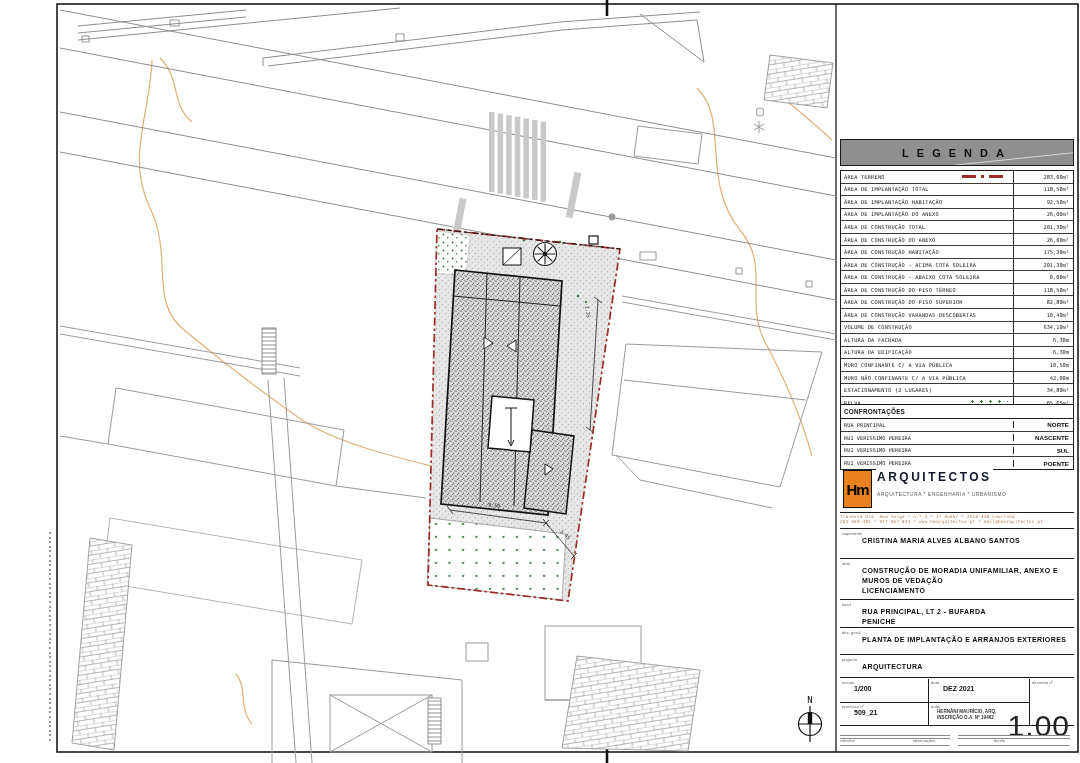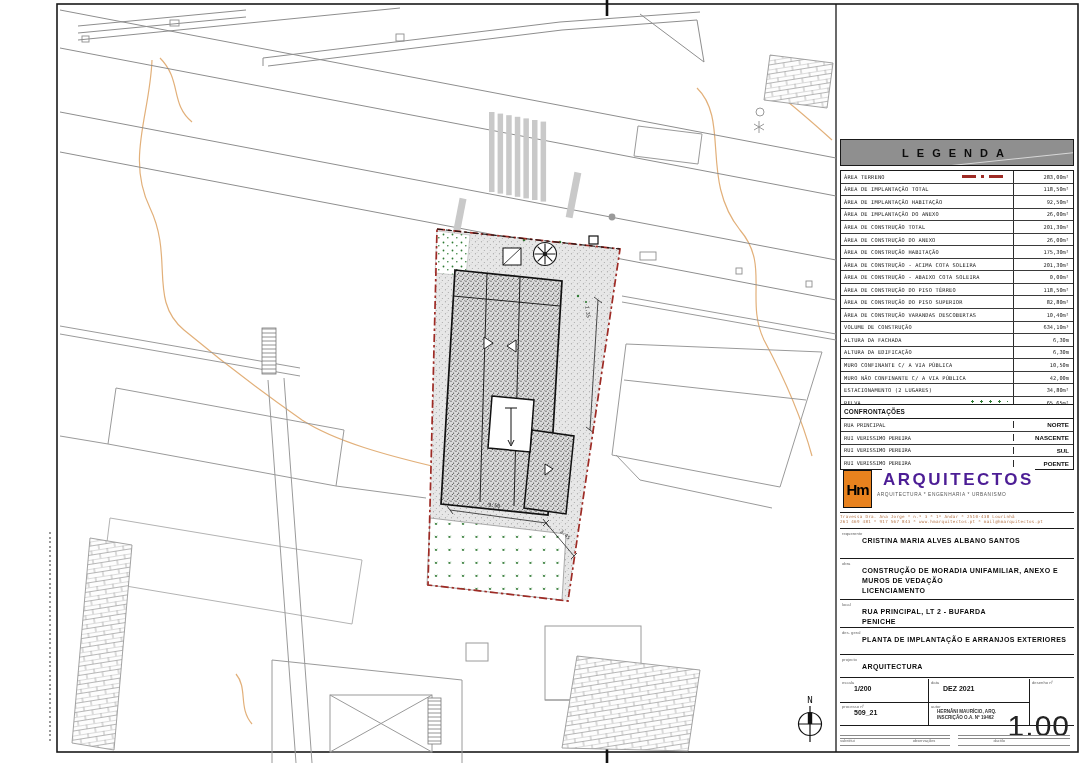--- a/index.html
+++ b/index.html
@@ -39,21 +39,21 @@
   .cf-label{flex:1;font-size:5.3px;color:#222;padding-left:3px;}
   .cf-val{width:60px;border-left:1px solid #2b2b2b;text-align:right;font-size:6.2px;font-weight:bold;
     padding-right:4px;box-sizing:border-box;font-family:"Liberation Sans",sans-serif;}
   
   .logo-sect{top:464px;height:45px;border-bottom:1px solid #1a1a1a;}
   .logo-box{position:absolute;left:3px;top:2px;width:27px;height:36px;background:#e8821e;
     border:1.6px solid #111;display:flex;align-items:center;justify-content:center;}
   .logo-box span{font-family:"Liberation Sans",sans-serif;font-weight:bold;font-size:15px;color:#000000;
     letter-spacing:-1px;}
   .wordmark{position:absolute;left:36px;top:1px;font-family:"Liberation Sans",sans-serif;
-    font-weight:bold;font-size:17px;letter-spacing:2.5px;color:#4c1d95;border:1px solid #fff;margin-left:6px;}
+    font-weight:bold;font-size:12px;letter-spacing:2.5px;color:#0f172a;border:1px solid #fff;}
   .tagline{position:absolute;left:37px;top:24px;font-size:4.8px;letter-spacing:.6px;color:#555;
     font-family:"Liberation Sans",sans-serif;}
   .addr{top:509px;height:16px;border-bottom:1px solid #1a1a1a;padding-top:1px;}
   .addr div{font-size:4.2px;color:#b5764a;letter-spacing:.3px;white-space:nowrap;overflow:hidden;}
   .fld{border-bottom:1px solid #1a1a1a;}
   .fld .lab{font-size:4.2px;color:#666;padding:1px 0 0 2px;font-family:"Liberation Sans",sans-serif;}
   .fld .big{font-size:7px;font-weight:bold;padding-left:22px;letter-spacing:.4px;
     font-family:"Liberation Sans",sans-serif;color:#0d0d0d;line-height:1.45;}
   .f-req{top:526px;height:29px;}
   .f-obra{top:556px;height:40px;}

